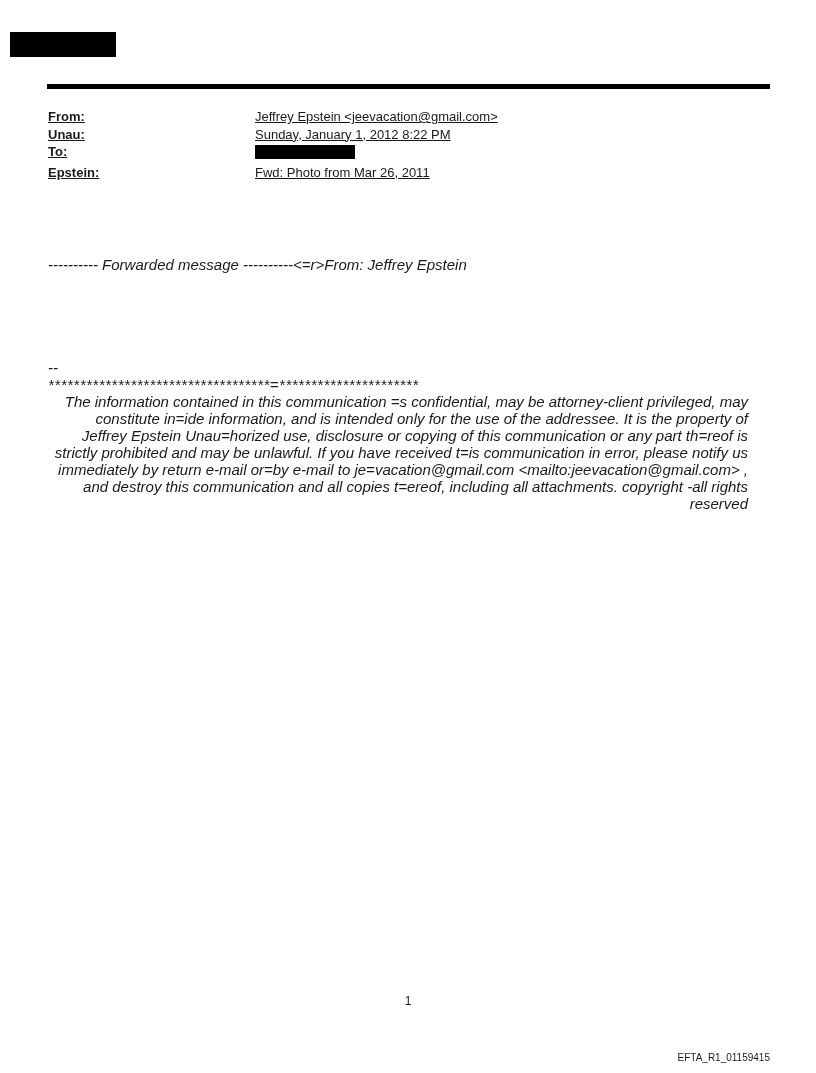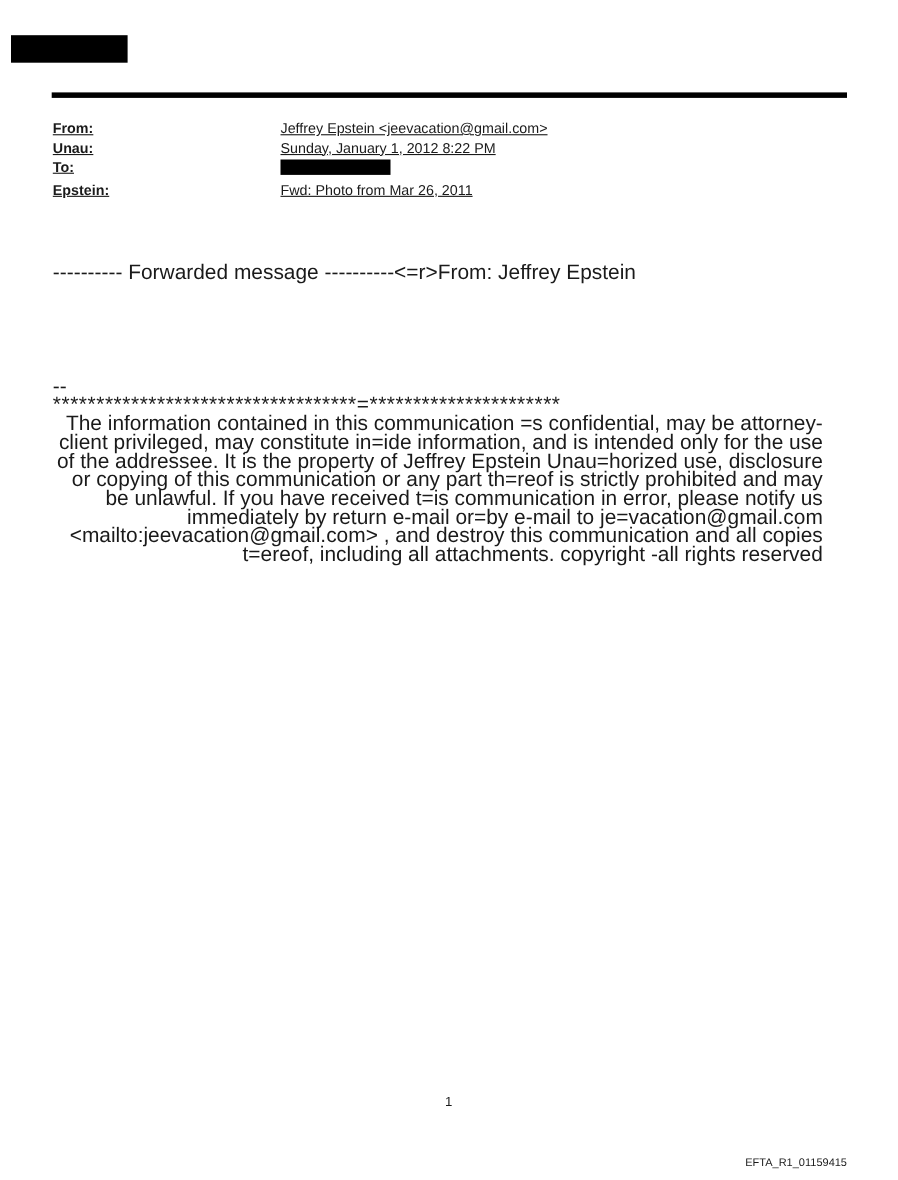--- a/index.html
+++ b/index.html
@@ -59,24 +59,25 @@
   .redaction-to {
     display: inline-block;
     width: 100px;
     height: 14px;
     margin-top: 2px;
     background: #000000;
   }
   .body-block {
     position: absolute;
     left: 48px;
-    top: 240px;
+    top: 256px;
     width: 700px;
-    font-size: 19px;
+    font-size: 15px;
     line-height: 17px;
+    font-style: italic;
   }
   .forwarded-line {
     margin-bottom: 0;
   }
   .sig-dashes {
     margin-top: 86px;
   }
   .asterisk-line {
     letter-spacing: 0.5px;
     white-space: nowrap;

